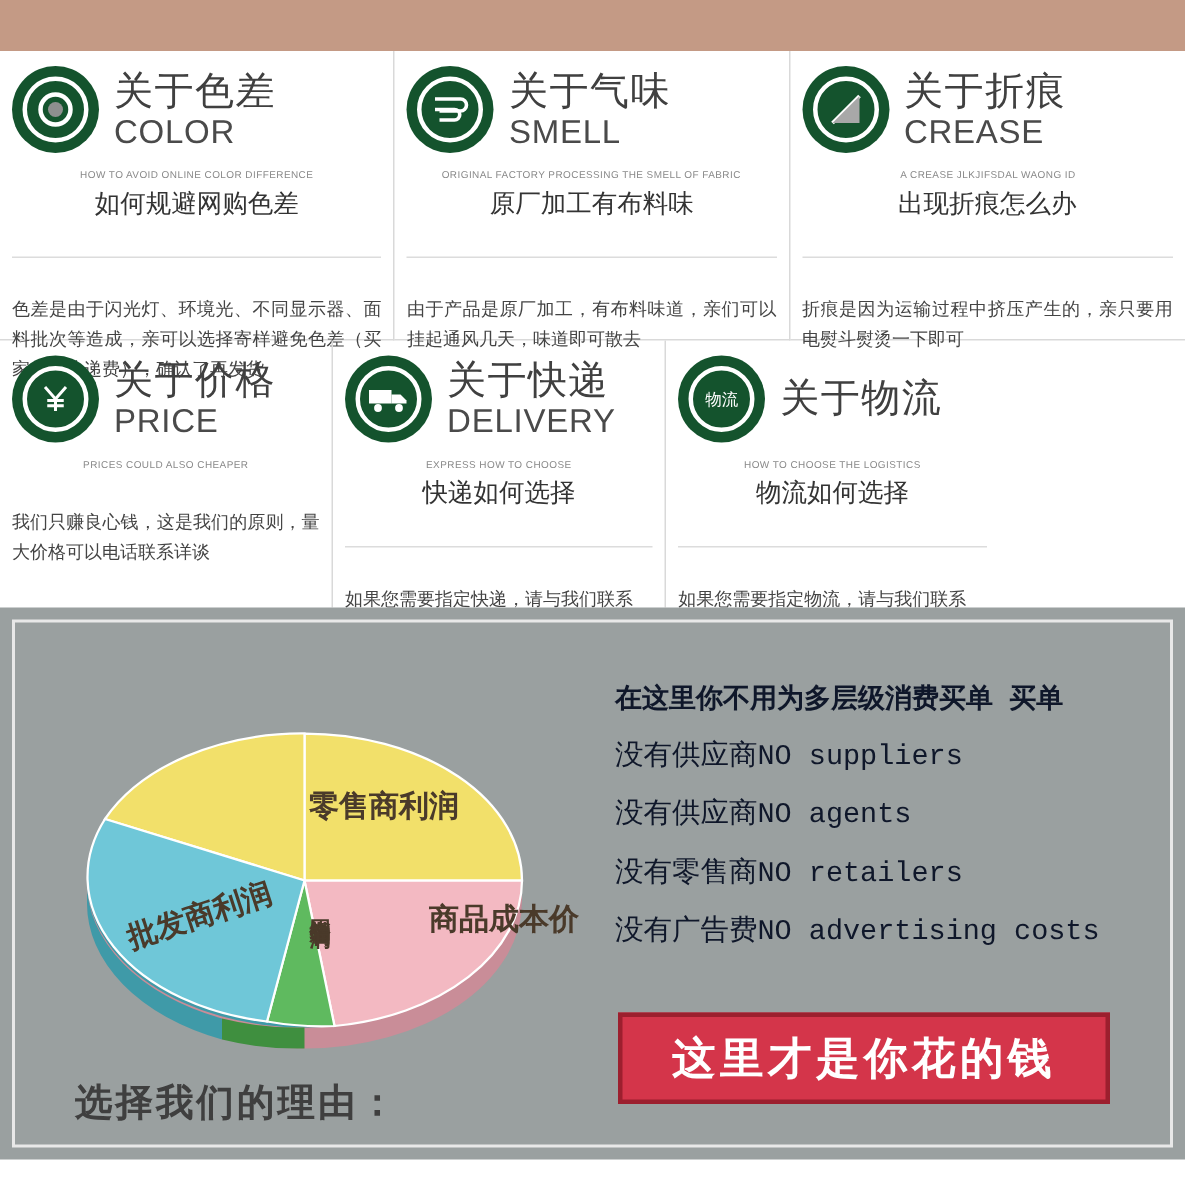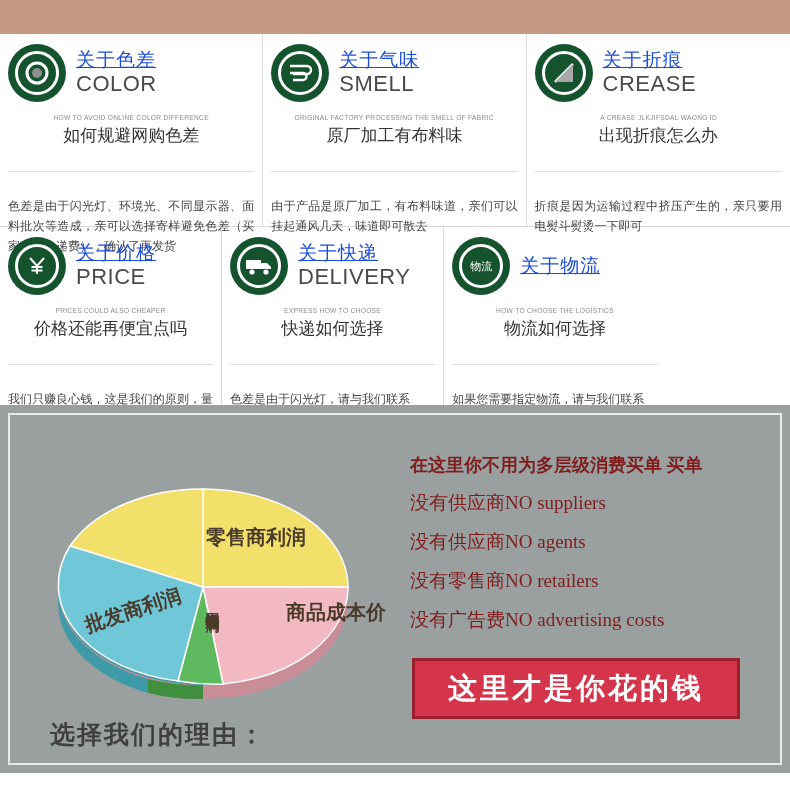--- a/index.html
+++ b/index.html
@@ -65,24 +65,23 @@
     align-items: center;
     justify-content: center;
     box-sizing: border-box;
   }
   .faq-titles {
     display: flex;
     flex-direction: column;
     line-height: 1.05;
   }
   .faq-cn {
-    font-size: 19px;
-    color: #1d4ed8;
+    font-size: 26px;
+    color: #404040;
     letter-spacing: 1px;
-    text-decoration: underline;
   }
   .faq-en {
     font-size: 22px;
     color: #4a4a4a;
     letter-spacing: 0.5px;
     margin-top: 2px;
   }
   .faq-sub-en {
     font-size: 7px;
     color: #8a8a8a;
@@ -144,30 +143,30 @@
     letter-spacing: 1px;
   }
   .bullets {
     position: absolute;
     left: 400px;
     top: 38px;
     width: 370px;
   }
   .bullet-line {
     font-size: 19px;
-    color: #7f1d1d;
-    font-family: Liberation Serif, serif;
+    color: #0f172a;
+    font-family: Liberation Mono, monospace;
     margin-bottom: 13px;
     white-space: nowrap;
   }
   .bullet-line.first { font-weight: bold; font-size: 18px; }
   .price-badge {
     position: absolute;
     left: 402px;
-    top: 243px;
+    top: 260px;
     width: 322px;
     height: 55px;
     border: 3px solid #9c1f2e;
     background: #d4354a;
     display: flex;
     align-items: center;
     justify-content: center;
   }
   .price-badge span {
     color: #ffffff;
@@ -265,21 +264,20 @@
                 <path d="M4 3 L11 11 L18 3 M11 11 L11 19 M5.5 12 H16.5 M5.5 15.5 H16.5" stroke="#ffffff" stroke-width="2" fill="none"></path>
               </svg>
             </div>
           </div>
           <div class="faq-titles">
             <div class="faq-cn">关于价格</div>
             <div class="faq-en">PRICE</div>
           </div>
         </div>
         <div class="faq-sub-en">PRICES COULD ALSO CHEAPER</div>
-        <div class="faq-q">价格还能再便宜点吗</div>
         <div class="faq-a">我们只赚良心钱，这是我们的原则，量大价格可以电话联系详谈</div>
       </div>
 
       <div class="faq-cell">
         <div class="faq-head">
           <div class="faq-icon">
             <div class="ring">
               <svg width="30" height="20" viewBox="0 0 30 20" aria-hidden="true">
                 <rect x="2" y="4" width="15" height="9" fill="#ffffff"></rect>
                 <path d="M17 7 H23 L27 11 V13 H17 Z" fill="#ffffff"></path>
@@ -288,21 +286,21 @@
               </svg>
             </div>
           </div>
           <div class="faq-titles">
             <div class="faq-cn">关于快递</div>
             <div class="faq-en">DELIVERY</div>
           </div>
         </div>
         <div class="faq-sub-en">EXPRESS HOW TO CHOOSE</div>
         <div class="faq-q">快递如何选择</div>
-        <div class="faq-a">色差是由于闪光灯，请与我们联系</div>
+        <div class="faq-a">如果您需要指定快递，请与我们联系</div>
       </div>
 
       <div class="faq-cell last-col">
         <div class="faq-head">
           <div class="faq-icon">
             <div class="ring">
               <span style="color:#ffffff;font-size:11px;letter-spacing:0px;">物流</span>
             </div>
           </div>
           <div class="faq-titles">

